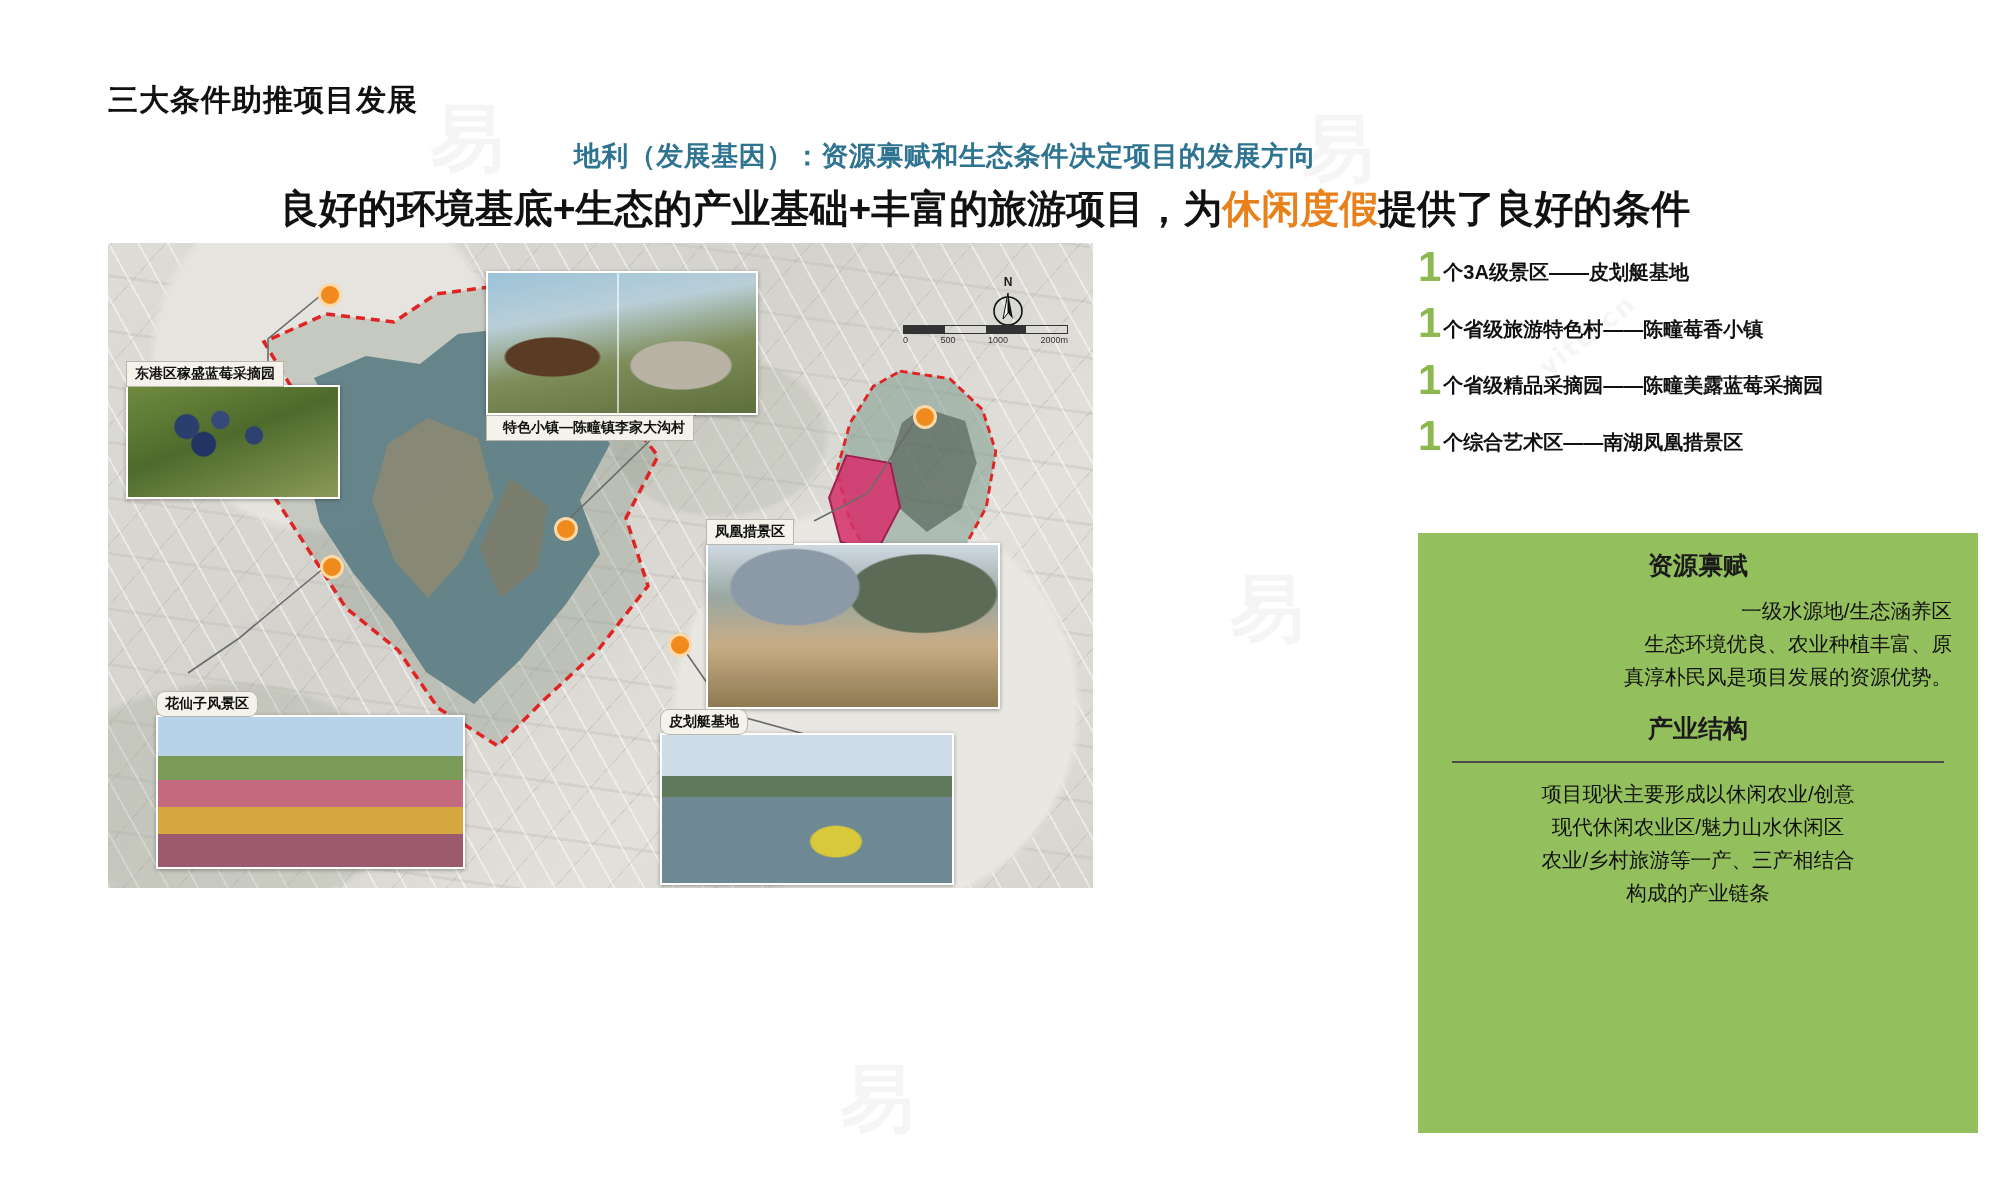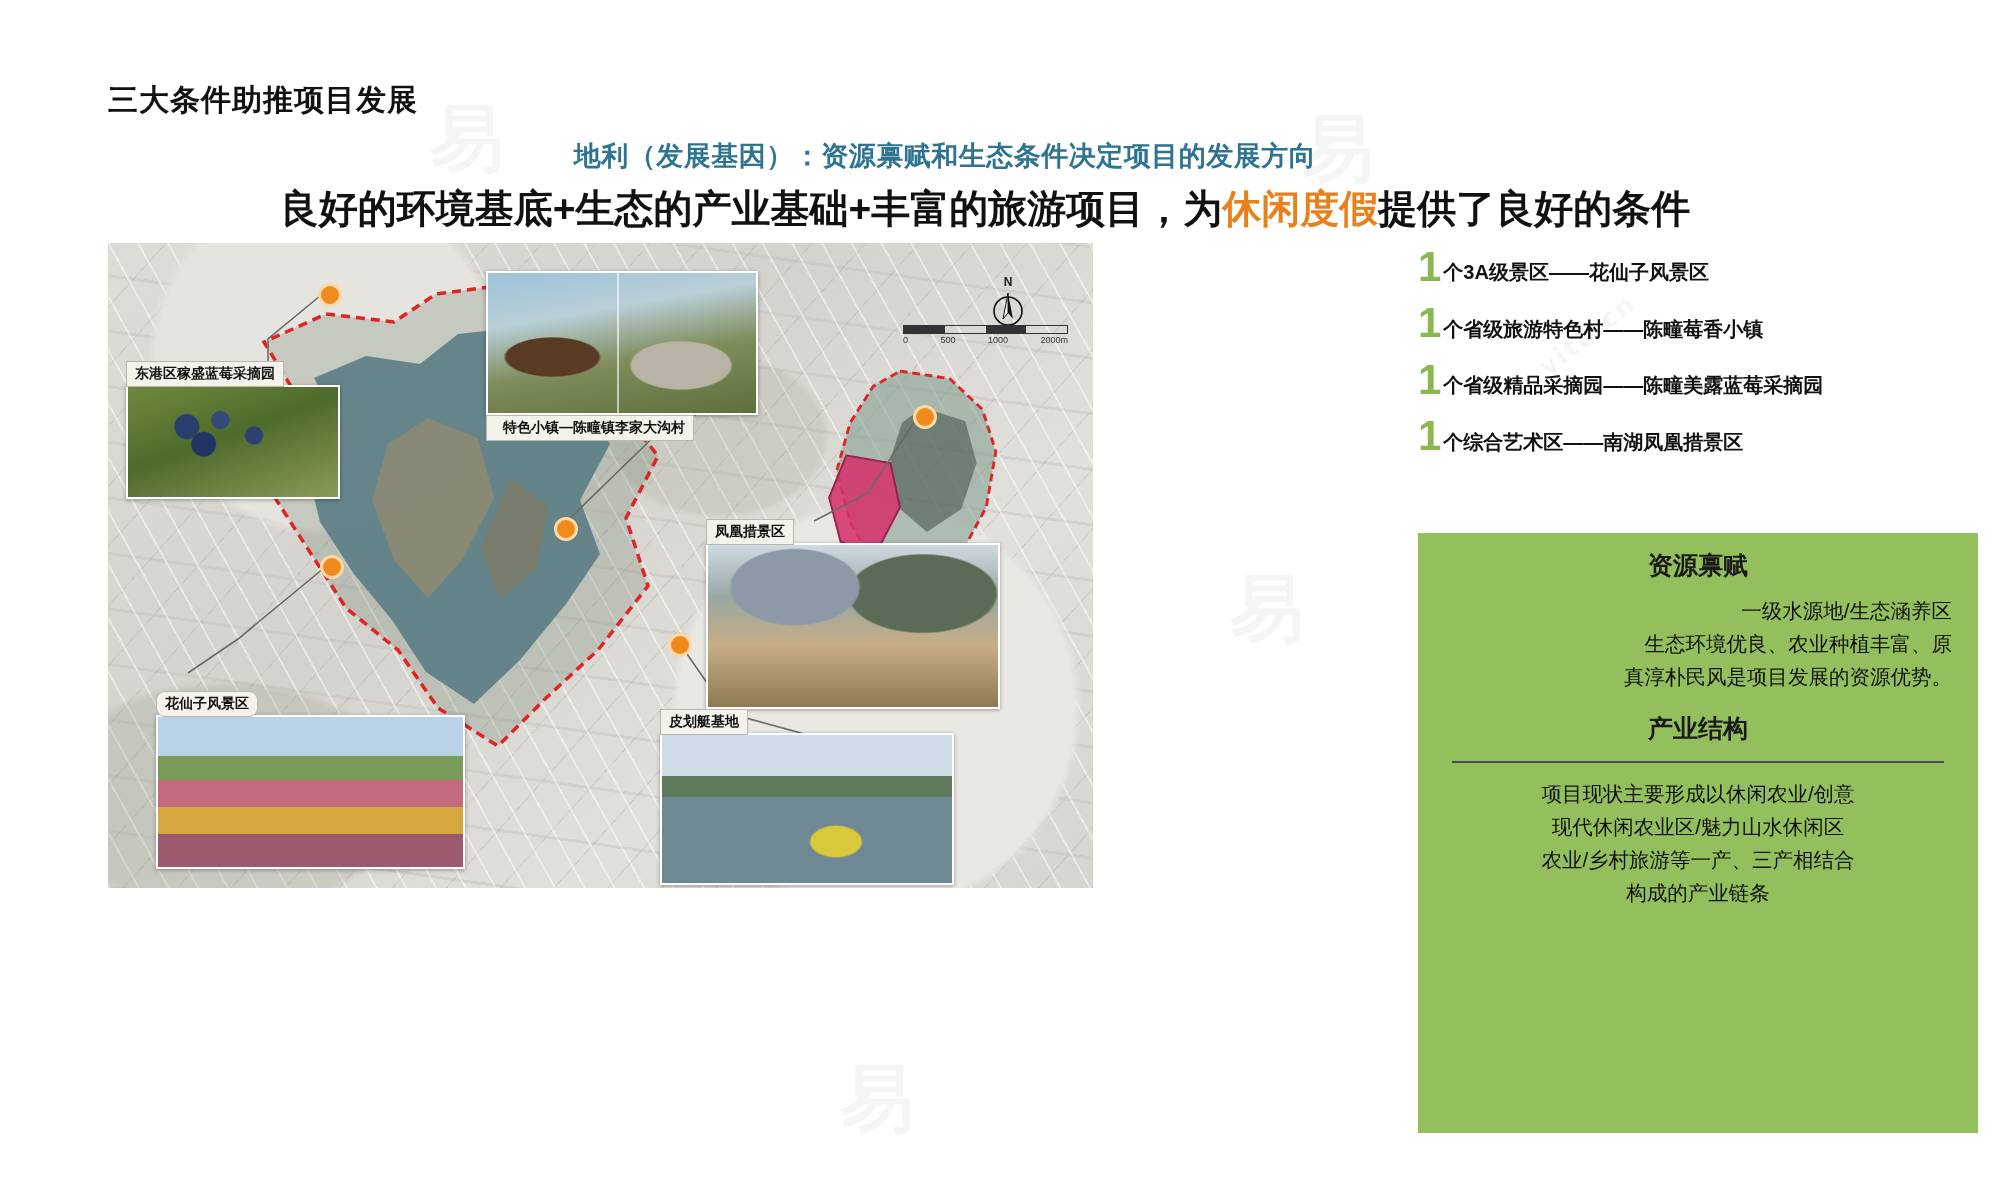--- a/index.html
+++ b/index.html
@@ -231,27 +231,27 @@
           linear-gradient(180deg,#b8d3e8 0 26%, #7a9a58 26% 42%, #c36a7e 42% 60%, #d4a83e 60% 78%, #9c5a6e 78% 100%);"></div>
     </div>
     <div class="plabel" style="left:48px;top:448px;border-radius:9px;" data-bind="map.photo_labels.3">花仙子风景区</div>
 
     <div class="photo" style="left:552px;top:490px;width:290px;height:148px;">
       <div class="ph" style="
         background:
           radial-gradient(ellipse at 60% 72%, #d8c83a 0 10%, rgba(0,0,0,0) 11%),
           linear-gradient(180deg,#cfdde8 0 28%, #5f7a5a 28% 42%, #6e8894 42% 100%);"></div>
     </div>
-    <div class="plabel" style="left:552px;top:466px;" data-bind="map.photo_labels.4">皮划艇基地</div>
+    <div class="plabel" style="left:552px;top:466px;border-radius:9px;" data-bind="map.photo_labels.4">皮划艇基地</div>
   </div>
 
   <div class="facts">
     <div class="fact">
       <span class="num" data-bind="facts.0.num">1</span>
-      <span class="txt" data-bind="facts.0.text">个3A级景区——花仙子风景区</span>
+      <span class="txt" data-bind="facts.0.text">个3A级景区——皮划艇基地</span>
     </div>
     <div class="fact">
       <span class="num" data-bind="facts.1.num">1</span>
       <span class="txt" data-bind="facts.1.text">个省级旅游特色村——陈疃莓香小镇</span>
     </div>
     <div class="fact">
       <span class="num" data-bind="facts.2.num">1</span>
       <span class="txt" data-bind="facts.2.text">个省级精品采摘园——陈疃美露蓝莓采摘园</span>
     </div>
     <div class="fact">

